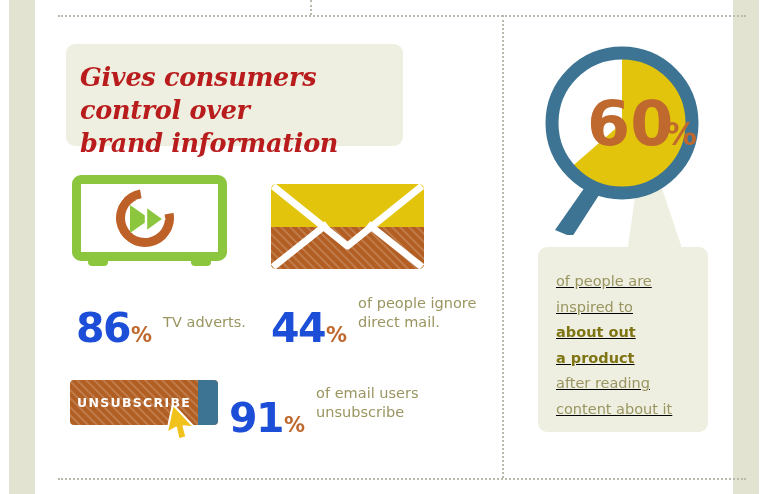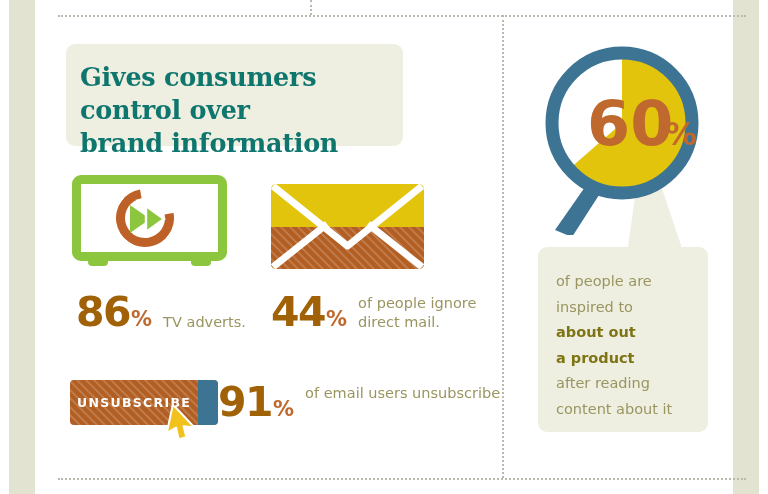--- a/index.html
+++ b/index.html
@@ -57,24 +57,25 @@
     top: 44px;
     width: 337px;
     height: 102px;
     background: #EEEFE1;
     border-radius: 9px;
     box-sizing: border-box;
     padding: 17px 20px 0 14px;
   }
   .heading-card .title {
     font-family: "DejaVu Serif", serif;
+    font-style: italic;
     font-weight: bold;
     font-size: 25.5px;
     line-height: 33px;
-    color: #0f766e;
+    color: #b91c1c;
     letter-spacing: -0.3px;
   }
 
   
   .tv-icon {
     position: absolute;
     left: 72px;
     top: 175px;
     width: 155px;
     height: 92px;
@@ -145,42 +146,43 @@
   .stat {
     position: absolute;
     display: flex;
     align-items: flex-start;
   }
   .stat .num {
     font-family: "DejaVu Sans", sans-serif;
     font-weight: bold;
     font-size: 41px;
     line-height: 41px;
-    color: #a16207;
+    color: #1d4ed8;
     letter-spacing: -1.5px;
+    margin-top: 16px;
   }
   .stat .pct {
     font-family: "DejaVu Sans", sans-serif;
     font-weight: bold;
     font-size: 21px;
     color: #C0692E;
     align-self: flex-end;
     margin-left: 1px;
     margin-bottom: 2px;
   }
   .stat .desc {
     font-size: 14.5px;
     line-height: 19px;
     color: #9A9560;
     margin-left: 11px;
     margin-top: 2px;
   }
   .stat-tv   { left: 76px;  top: 292px; }
   .stat-mail { left: 271px; top: 292px; }
-  .stat-unsub { left: 218px; top: 382px; }
+  .stat-unsub { left: 229px; top: 382px; }
 
   
   .unsub-wrap {
     position: absolute;
     left: 70px;
     top: 380px;
     width: 148px;
     height: 45px;
     padding-left: 20px;
   }
@@ -248,20 +250,21 @@
   .callout-card {
     position: absolute;
     left: 36px;
     top: 247px;
     width: 170px;
     height: 185px;
     background: #EEEFE1;
     border-radius: 9px;
     box-sizing: border-box;
     padding: 22px 16px 0 18px;
+    text-decoration: underline;
   }
   .callout-card .line {
     font-size: 14.5px;
     line-height: 25.6px;
     color: #9A9560;
     white-space: nowrap;
   }
   .callout-card .line.strong {
     font-weight: bold;
     color: #7E7414;

